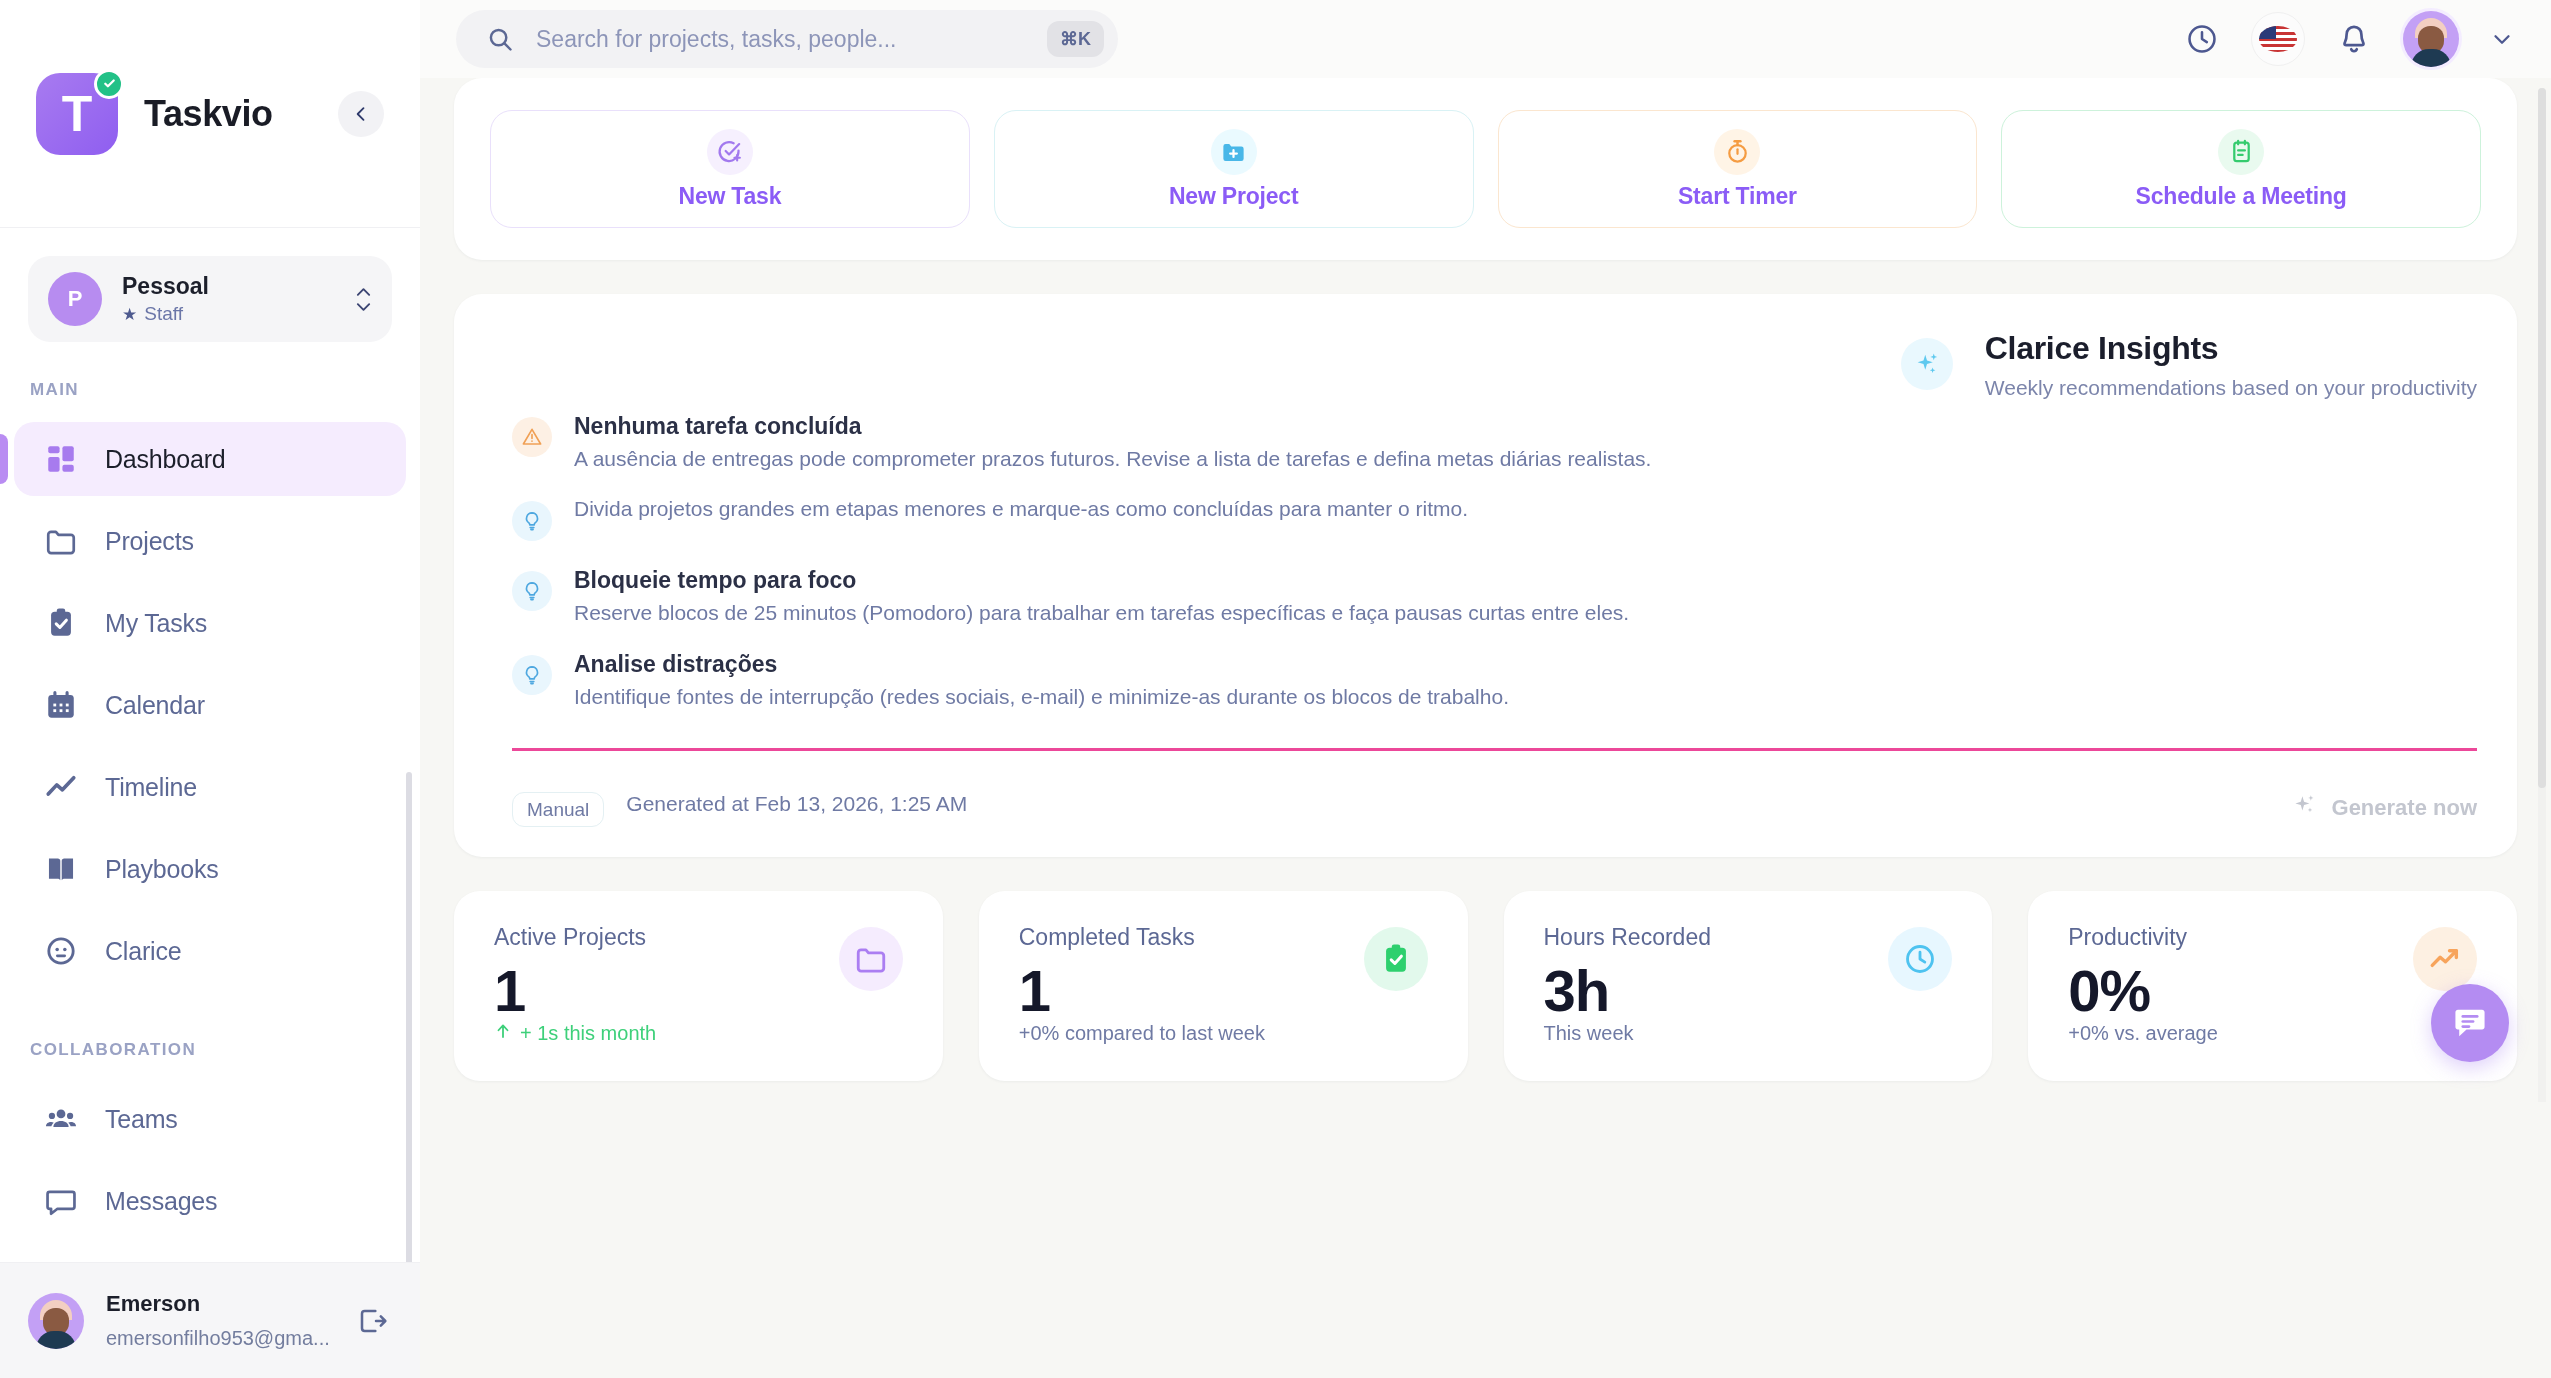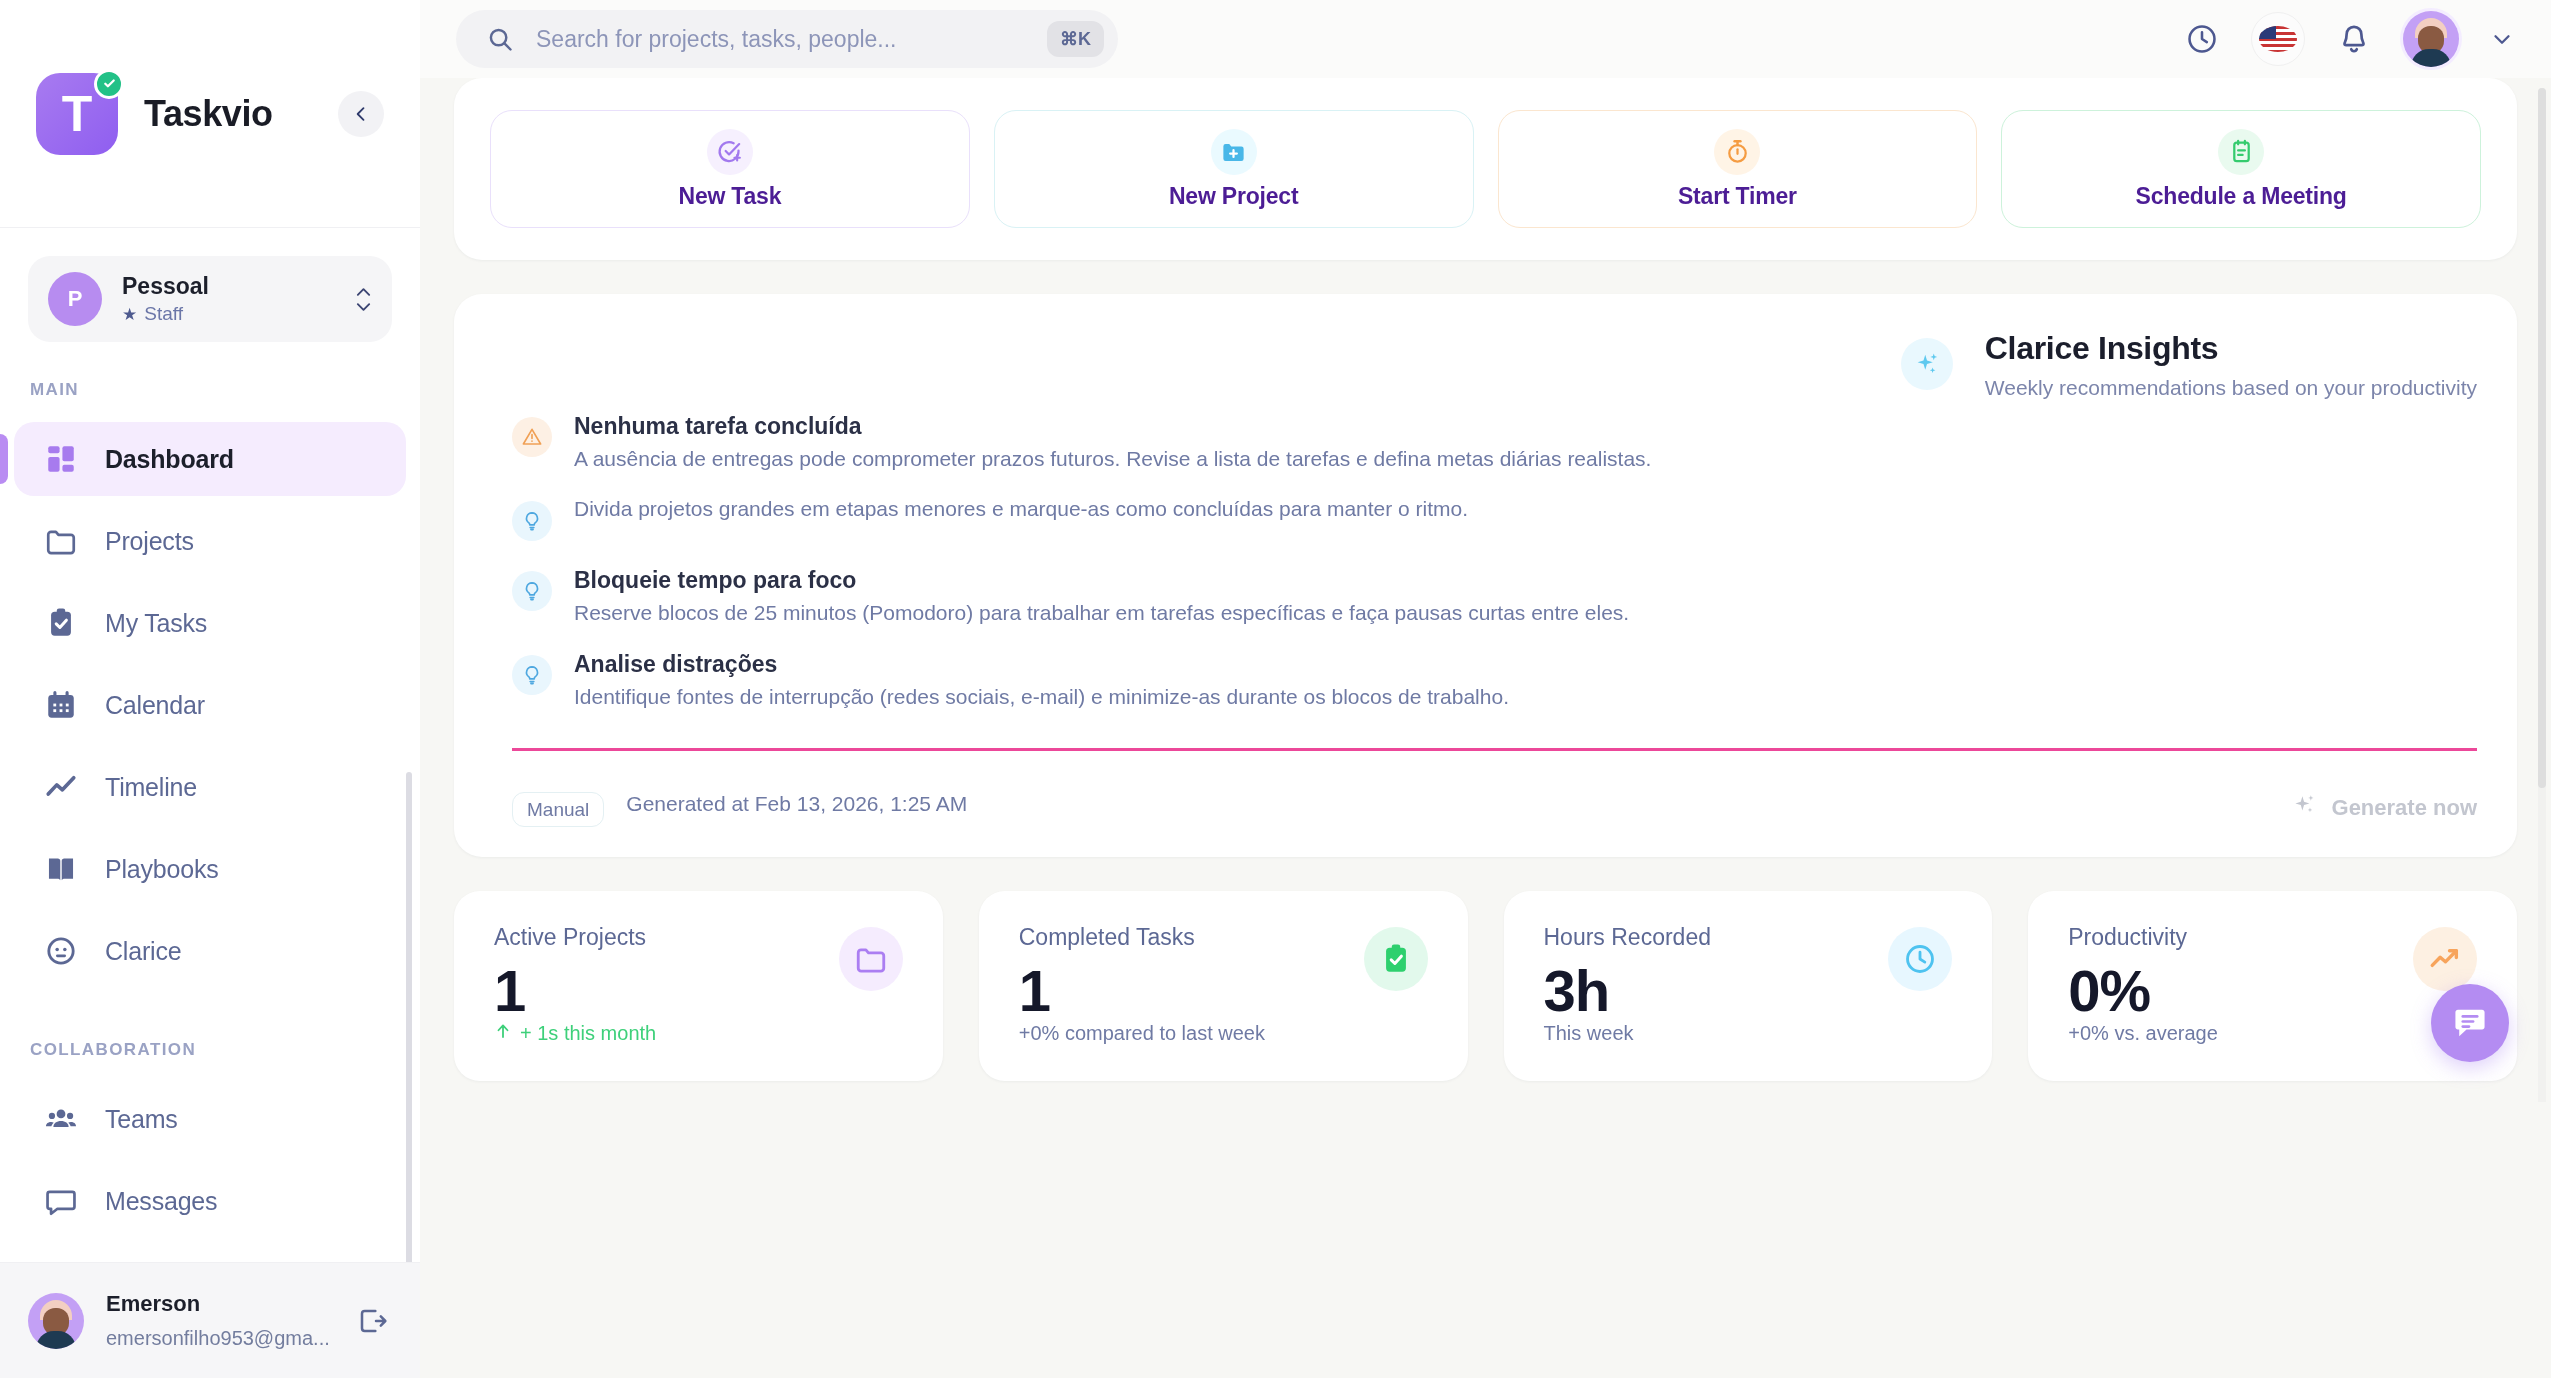--- a/index.html
+++ b/index.html
@@ -82,21 +82,21 @@
   .nav-item {
     display: flex; align-items: center; gap: 27px;
     padding: 0 30px; height: 74px; margin: 0 14px 8px 14px;
     border-radius: 20px; cursor: pointer; position: relative;
   }
   .nav-item .ico { width: 34px; height: 34px; flex: 0 0 34px; display:flex; align-items:center; justify-content:center; color: #5c6894; }
   .nav-item .ico svg { width: 34px; height: 34px; }
   .nav-item .lbl { font-size: 25px; color: #5c6894; font-weight: 500; letter-spacing: -0.2px; }
   .nav-item.active { background: #f5ecfe; }
   .nav-item.active .ico { color: #a77bee; }
-  .nav-item.active .lbl { color: #1c1f2b; font-weight: 700; }
+  .nav-item.active .lbl { color: #1c1f2b; font-weight: 400; }
   .nav-item.active::before {
     content: ""; position: absolute; left: -14px; top: 12px; bottom: 12px;
     width: 8px; border-radius: 0 8px 8px 0; background: #b98cf2;
   }
   .nav-scroll-track {
     position: absolute; right: 4px; top: 10px; bottom: 0; width: 6px;
   }
   .nav-scroll-thumb {
     position: absolute; right: 4px; top: 420px; width: 6px; height: 540px;
     background: #dcdce3; border-radius: 4px;
@@ -175,21 +175,21 @@
   .quick-btn {
     flex: 1; border-radius: 22px; border: 1.5px solid #e8e4f6; background: #fff;
     height: 118px; display: flex; flex-direction: column; align-items: center; justify-content: center;
     gap: 8px; cursor: pointer;
   }
   .quick-btn .qi {
     width: 46px; height: 46px; border-radius: 50%;
     display: flex; align-items: center; justify-content: center;
   }
   .quick-btn .qi svg { width: 27px; height: 27px; }
-  .quick-btn .qlabel { font-size: 23px; font-weight: 700; color: #4c1d95; letter-spacing: -0.2px;}
+  .quick-btn .qlabel { font-size: 23px; font-weight: 700; color: #8b5cf6; letter-spacing: -0.2px;}
   .qb-task { border-color: #e9e0fb; } .qb-task .qi { background:#f6f0fe; color:#a279ee;}
   .qb-proj { border-color: #d9f2f5; } .qb-proj .qi { background:#eafaff; color:#49b7e8;}
   .qb-timer { border-color: #fbe6cf; } .qb-timer .qi { background:#fff4e6; color:#f59c42;}
   .qb-meet  { border-color: #cdf2db; } .qb-meet .qi { background:#e9faef; color:#35cb6e;}
 
   
   .clarice-card { padding: 36px 40px 30px 40px; margin-bottom: 34px; }
   .clarice-head { display: flex; gap: 32px; align-items: flex-start; justify-content: flex-end; }
   .clarice-sparkle {
     width: 52px; height: 52px; border-radius: 50%; background: #e9f8fe;

